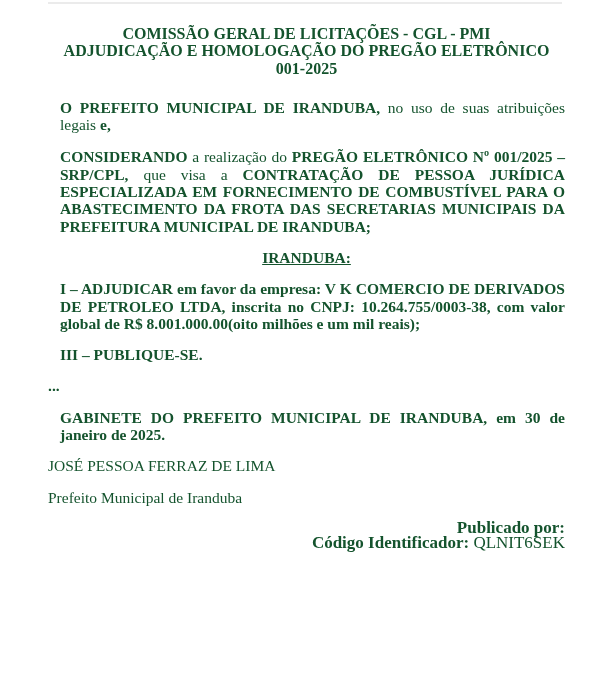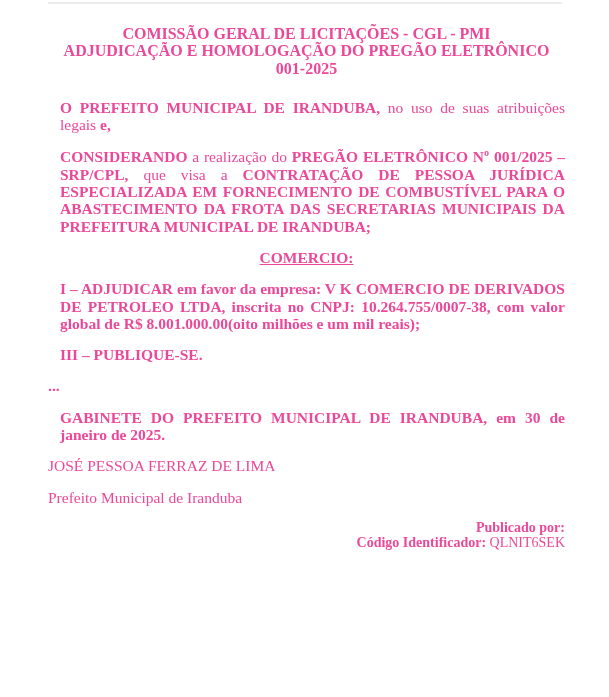--- a/index.html
+++ b/index.html
@@ -3,21 +3,21 @@
 <meta charset="utf-8">
 <style>
   html, body { margin: 0; padding: 0; background: #ffffff; }
   .page {
     position: relative;
     width: 609px;
     height: 697px;
     background: #ffffff;
     overflow: hidden;
     font-family: "Liberation Serif", serif;
-    color: #ec4899;
+    color: #14532d;
   }
   .top-divider {
     position: absolute;
     top: 2px;
     left: 48px;
     width: 514px;
     height: 2px;
     background: #ebebeb;
   }
   .content {
@@ -41,21 +41,21 @@
     text-align: center;
     font-weight: bold;
     margin: 0 0 14px 0;
   }
   .resolve-line .u { text-decoration: underline; }
   .ellipsis-line { margin: 0 0 14px 0; font-weight: bold; }
   .sig { margin: 0 0 14px 0; text-align: left; }
   .pub-footer {
     margin-top: 7px;
     text-align: right;
-    font-size: 14px;
+    font-size: 17px;
     line-height: 15.2px;
   }
 </style>
 </head>
 <body>
 
 <div class="page">
   <div class="top-divider"></div>
 
   <div class="content">
@@ -65,23 +65,23 @@
       <div>ADJUDICAÇÃO E HOMOLOGAÇÃO DO PREGÃO ELETRÔNICO</div>
       <div>001-2025</div>
     </div>
 
     <p class="para first"><span class="b">O PREFEITO MUNICIPAL DE IRANDUBA, </span><span>no uso de suas atribuições legais </span><span class="b">e,</span></p>
 
     <p class="para"><span class="b">CONSIDERANDO </span><span>a realização do </span><span class="b">PREGÃO ELETRÔNICO Nº 001/2025 – SRP/CPL, </span><span>que visa a </span><span class="b">CONTRATAÇÃO DE PESSOA JURÍDICA ESPECIALIZADA EM FORNECIMENTO DE COMBUSTÍVEL PARA O ABASTECIMENTO DA FROTA DAS SECRETARIAS MUNICIPAIS DA PREFEITURA MUNICIPAL DE IRANDUBA;</span></p>
 
 
 
-    <div class="resolve-line"><span class="u">COMERCIO:</span></div>
+    <div class="resolve-line"><span class="u">IRANDUBA:</span></div>
 
-    <p class="para b">I – ADJUDICAR em favor da empresa: V K COMERCIO DE DERIVADOS DE PETROLEO LTDA, inscrita no CNPJ: 10.264.755/0007-38, com valor global de R$ 8.001.000.00(oito milhões e um mil reais);</p>
+    <p class="para b">I – ADJUDICAR em favor da empresa: V K COMERCIO DE DERIVADOS DE PETROLEO LTDA, inscrita no CNPJ: 10.264.755/0003-38, com valor global de R$ 8.001.000.00(oito milhões e um mil reais);</p>
 
 
     <p class="para b">III – PUBLIQUE-SE.</p>
 
     <div class="ellipsis-line">...</div>
 
     <p class="para b">GABINETE DO PREFEITO MUNICIPAL DE IRANDUBA, em 30 de janeiro de 2025.</p>
 
     <p class="sig">JOSÉ PESSOA FERRAZ DE LIMA</p>
 

